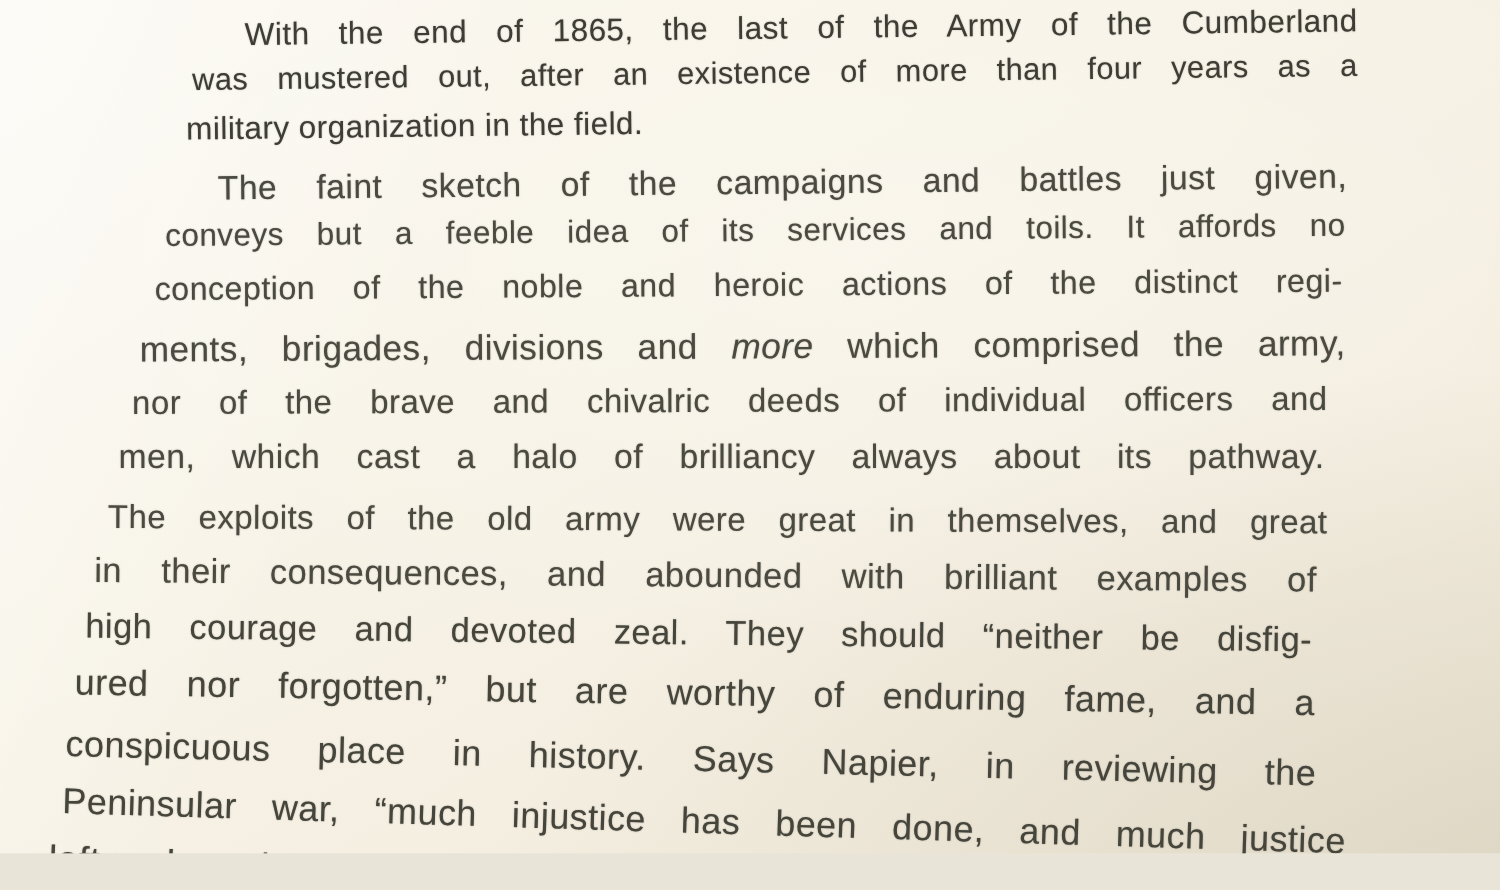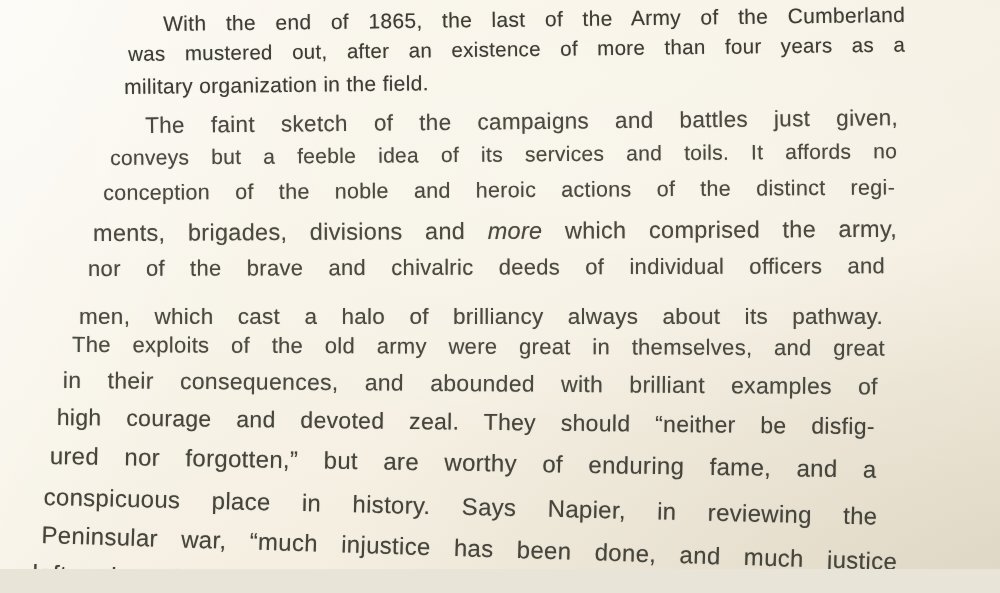--- a/index.html
+++ b/index.html
@@ -46,21 +46,21 @@
 
   <div class="line" style="left:145px; top:113px; width:753px; font-size:22.5px; transform:rotate(-0.6deg);">The faint sketch of the campaigns and battles just given,</div>
   <div class="line" style="left:110px; top:146px; width:787px; font-size:21px;   transform:rotate(-0.5deg);">conveys but a feeble idea of its services and toils.  It affords no</div>
   <div class="line" style="left:103px; top:181px; width:792px; font-size:21.5px; transform:rotate(-0.4deg);">conception of the noble and heroic actions of the distinct regi-</div>
 
   <div class="line" style="left:93px;  top:220px; width:804px; font-size:23.5px; transform:rotate(-0.3deg);">
     <span>ments, brigades, divisions and </span><span class="em">more</span><span> which comprised the army,</span>
   </div>
 
   <div class="line" style="left:88px;  top:256px; width:797px; font-size:22px;   transform:rotate(-0.2deg);">nor of the brave and chivalric deeds of individual officers and</div>
-  <div class="line" style="left:79px;  top:304px; width:804px; font-size:22.5px; transform:rotate(0deg);">men, which cast a halo of brilliancy always about its pathway.</div>
+  <div class="line" style="left:79px;  top:292px; width:804px; font-size:22.5px; transform:rotate(0deg);">men, which cast a halo of brilliancy always about its pathway.</div>
   <div class="line" style="left:72px;  top:332px; width:813px; font-size:22px;   transform:rotate(0.25deg);">The exploits of the old army were great in themselves, and great</div>
   <div class="line" style="left:63px;  top:367px; width:815px; font-size:23px;   transform:rotate(0.45deg);">in their consequences, and abounded with brilliant examples of</div>
   <div class="line" style="left:57px;  top:404px; width:818px; font-size:23px;   transform:rotate(0.65deg);">high courage and devoted zeal.  They should “neither be disfig-</div>
   <div class="line" style="left:50px;  top:442px; width:827px; font-size:24px;   transform:rotate(0.95deg);">ured nor forgotten,” but are worthy of enduring fame, and a</div>
   <div class="line" style="left:44px;  top:483px; width:834px; font-size:24px;   transform:rotate(1.35deg);">conspicuous place in history.  Says Napier, in reviewing the</div>
   <div class="line" style="left:42px;  top:521px; width:856px; font-size:24px;   transform:rotate(1.8deg);">Peninsular war, “much injustice has been done, and much justice</div>
   <div class="line flush" style="left:33px;  top:559px; font-size:25px; transform:rotate(2.2deg);">left undone, by those authors who have hitherto written</div>
 </div>
 
 </body></html>

